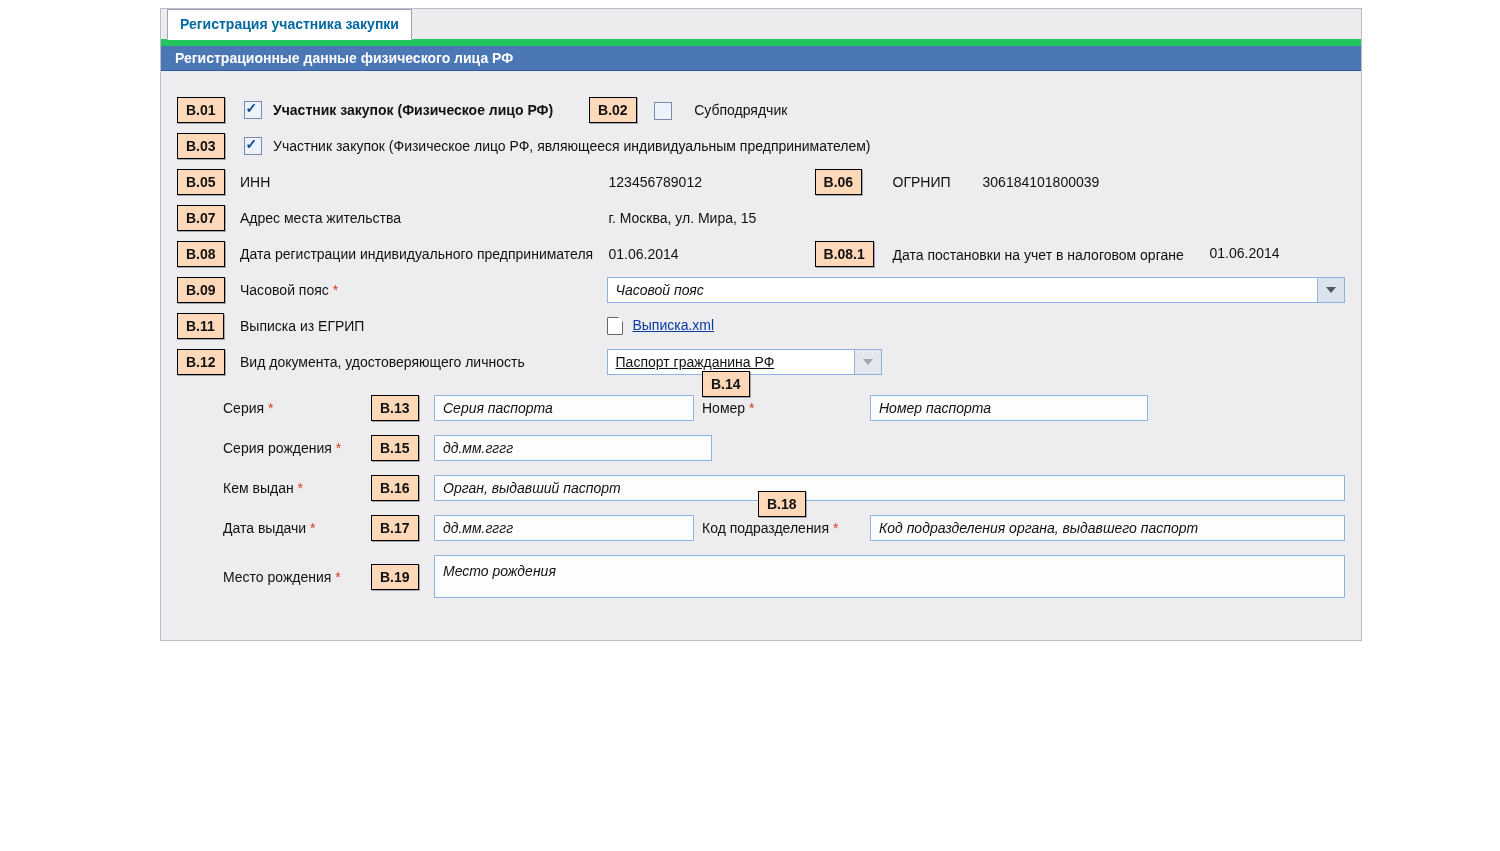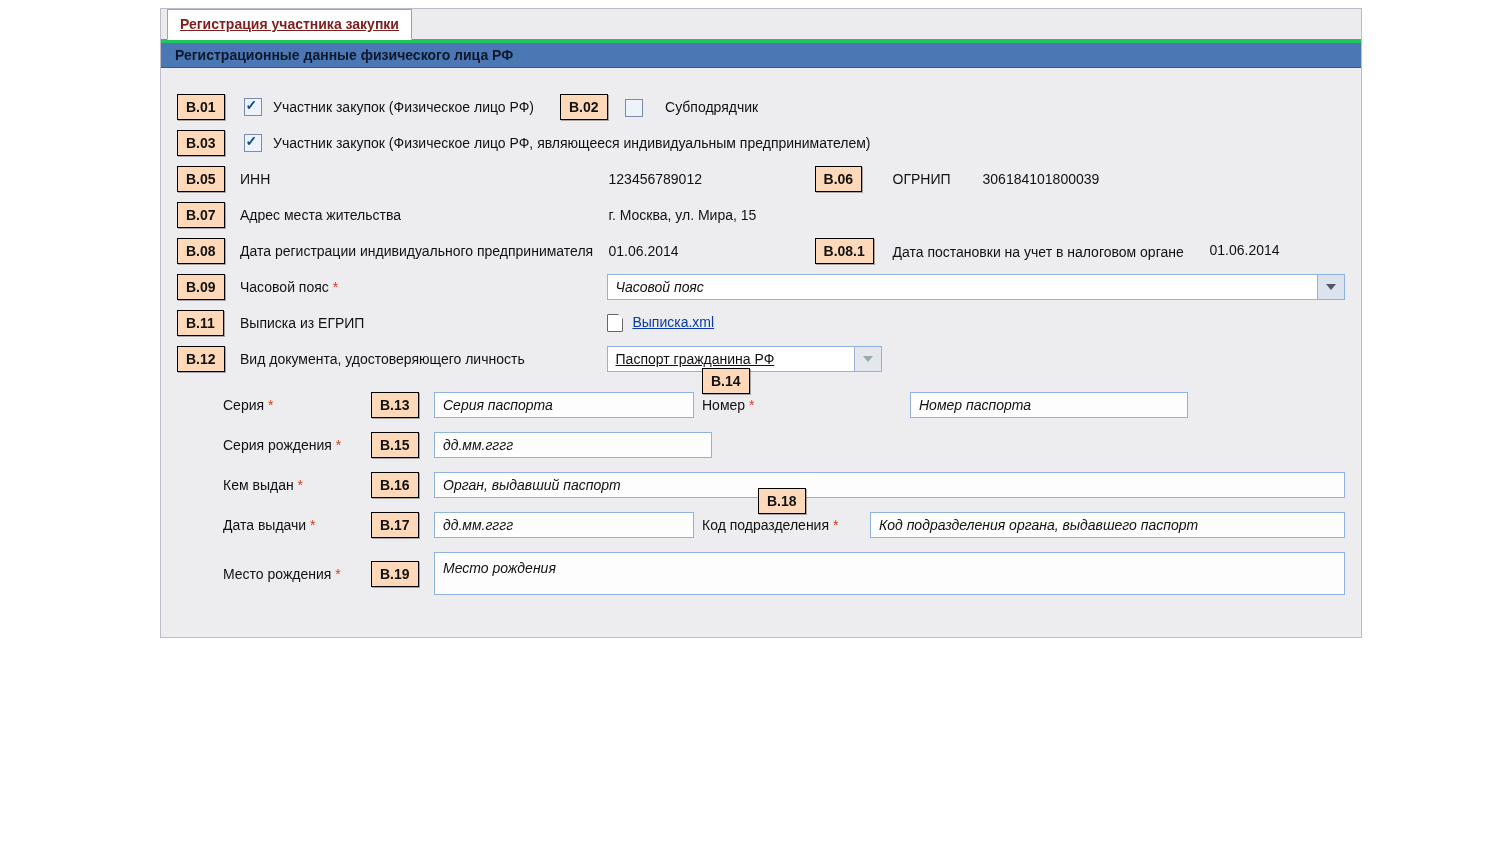--- a/index.html
+++ b/index.html
@@ -27,29 +27,28 @@
     position: absolute;
     left: 6px;
     top: 0;
     height: 29px;
     background: #fff;
     border: 1px solid #9aa3b8;
     border-bottom: 1px solid #fff;
     padding: 0 12px;
     line-height: 28px;
     font-weight: bold;
-    color: #7f1d1d;
-    text-decoration: underline;
+    color: #0369a1;
   }
   .section-header {
     background: #4b78b5;
-    color: #0f172a;
+    color: #ffffff;
     font-weight: bold;
     padding: 4px 14px;
-    border-top: 4px solid #22c55e;
+    border-top: 7px solid #22c55e;
     border-bottom: 1px solid #2c5a9d;
   }
   .form-body {
     padding: 18px 12px 30px 12px;
     background: #ededef;
   }
   .form-table { width: 100%; border-collapse: separate; border-spacing: 0 6px; }
   .form-table td { vertical-align: middle; padding: 2px 4px; }
   .bubble {
     display: inline-block;
@@ -163,21 +162,21 @@
 
   <div class="form-body">
 
     <table class="form-table">
 
       <tbody>
           <tr>
         <td class="code-col"><span class="bubble">B.01</span></td>
         <td class="chk-col"><span class="chk checked"></span></td>
         <td colspan="5">
-          <span style="margin-right:22px;">Участник закупок (Физическое лицо РФ)</span>
+          <span style="margin-right:32px;font-weight:bold;">Участник закупок (Физическое лицо РФ)</span>
           <span class="bubble">B.02</span>
           <span style="display:inline-block;width:10px;"></span>
           <span class="chk"></span>
           <span style="display:inline-block;width:14px;"></span>
           <span>Субподрядчик</span>
         </td>
       </tr>
 
       <tr>
         <td class="code-col"><span class="bubble">B.03</span></td>
@@ -270,21 +269,21 @@
         <td class="p-bubble"><span class="bubble">B.13</span></td>
         <td style="width:260px;">
           <div class="input-like">Серия паспорта</div>
         </td>
         <td style="width:80px;" class="rel">
           <span class="bubble float-bubble" style="left:4px;">B.14</span>
           <span>Номер</span>
           <span class="req">*</span>
         </td>
         <td colspan="2">
-          <div class="input-like" style="width:260px;margin-left:40px;">Номер паспорта</div>
+          <div class="input-like" style="width:260px;">Номер паспорта</div>
         </td>
       </tr>
 
       <tr>
         <td class="p-label">
           <span>Серия рождения</span>
           <span class="req">*</span>
         </td>
         <td class="p-bubble"><span class="bubble">B.15</span></td>
         <td colspan="4">

